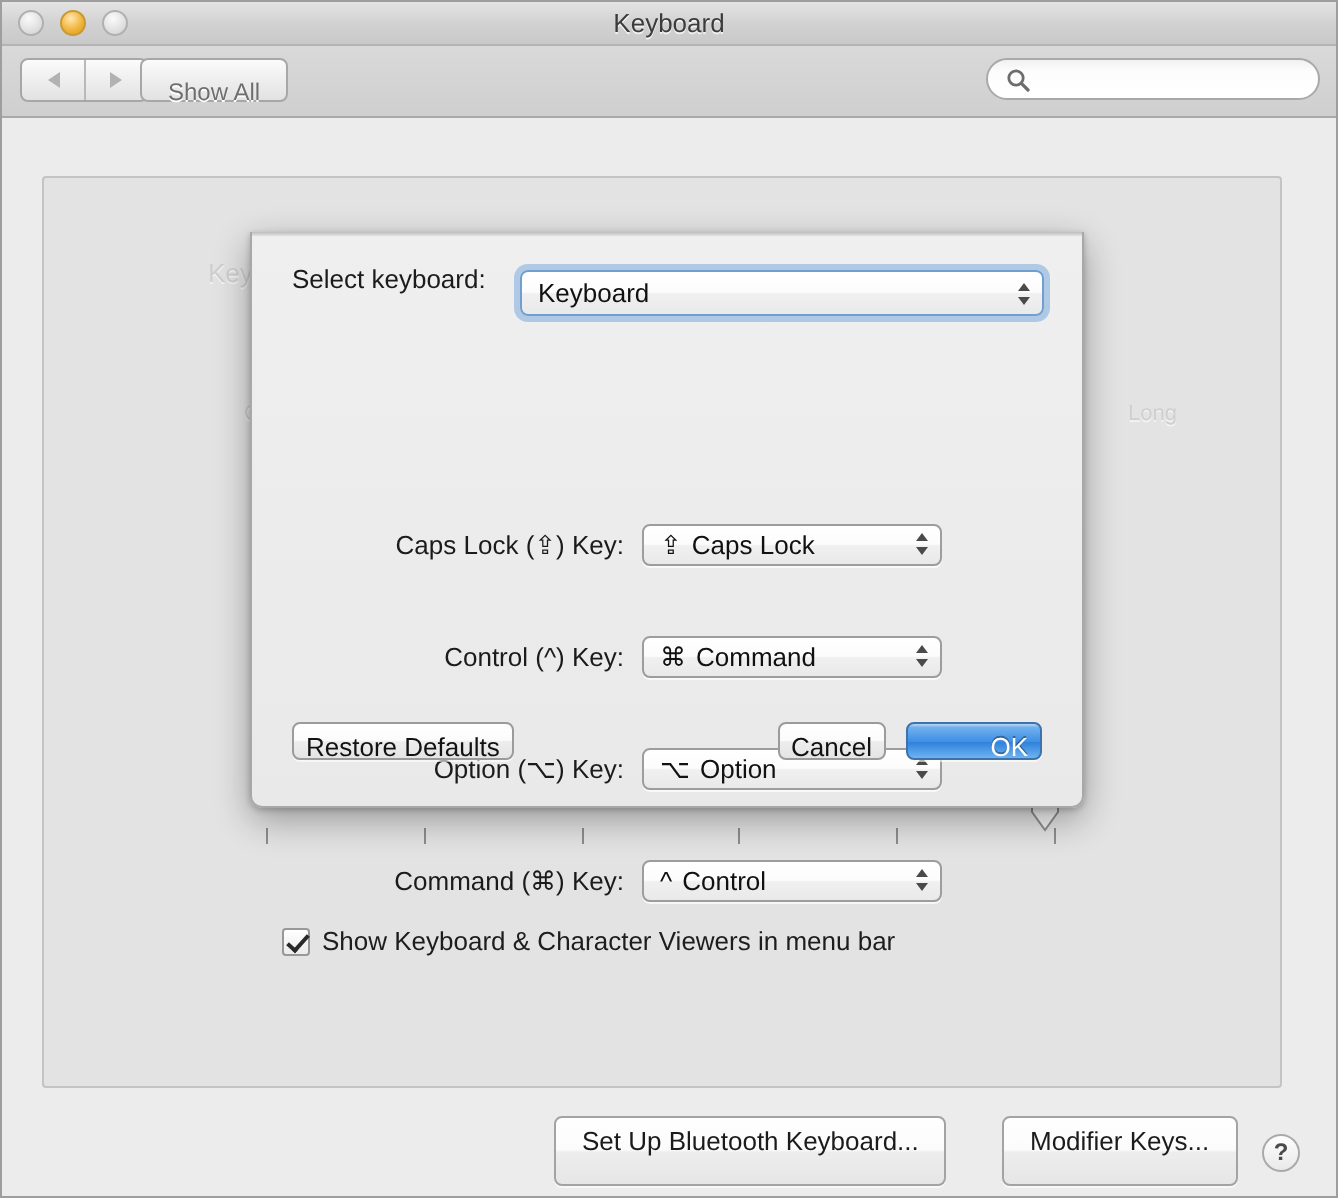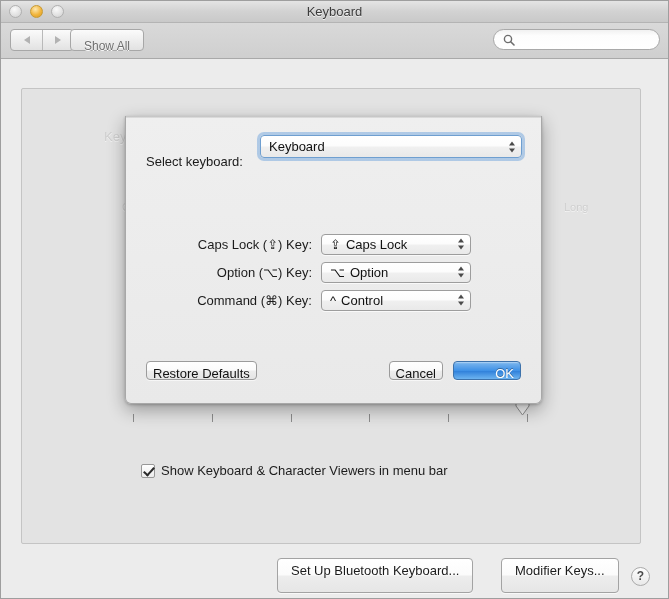--- a/index.html
+++ b/index.html
@@ -299,37 +299,38 @@
   }
   .popup .arrows i {
     width: 0; height: 0;
     border-left: 3.5px solid transparent;
     border-right: 3.5px solid transparent;
   }
   .popup .arrows i.up   { border-bottom: 4px solid #4a4a4a; }
   .popup .arrows i.down { border-top: 4px solid #4a4a4a; }
   .glyph { margin-right: 5px; display: inline-block; }
 
-  #sheet-select-label { position: absolute; left: 20px; top: 38px; font-size: 13px; color: #1b1b1b; }
+  #sheet-select-label { position: absolute; left: 20px; top: 16px; font-size: 13px; color: #1b1b1b; }
   #sheet-select { position: absolute; left: 134px; top: 19px; width: 262px; height: 23px; }
 
   #sheet-desc {
     position: absolute;
     left: 20px; top: 62px;
     width: 375px;
     font-size: 13px;
     color: #1b1b1b;
     line-height: 17px;
   }
 
   #mods { position: absolute; left: 0; top: 114px; width: 100%; }
   .mod-row {
     display: flex;
     align-items: center;
     height: 28px;
+    margin-top: 28px;
   }
   .mod-row .row-label {
     width: 195px;
     padding-right: 9px;
   }
   .mod-row .popup { width: 150px; }
 
   #sheet-buttons {
     position: absolute;
     left: 0; right: 0; bottom: 16px;
@@ -468,20 +469,31 @@
           <span class="popup">
             <span class="glyph">⇪</span>
             <span>Caps Lock</span>
             <span class="arrows">
                 <i class="up"></i>
                 <i class="down"></i>
               </span>
           </span>
         </div>
 
+        <div class="mod-row">
+          <span class="row-label">Control (^) Key:</span>
+          <span class="popup">
+            <span class="glyph">⌘</span>
+            <span>Command</span>
+            <span class="arrows">
+                <i class="up"></i>
+                <i class="down"></i>
+              </span>
+          </span>
+        </div>
 
         <div class="mod-row">
           <span class="row-label">Option (⌥) Key:</span>
           <span class="popup">
             <span class="glyph">⌥</span>
             <span>Option</span>
             <span class="arrows">
                 <i class="up"></i>
                 <i class="down"></i>
               </span>

